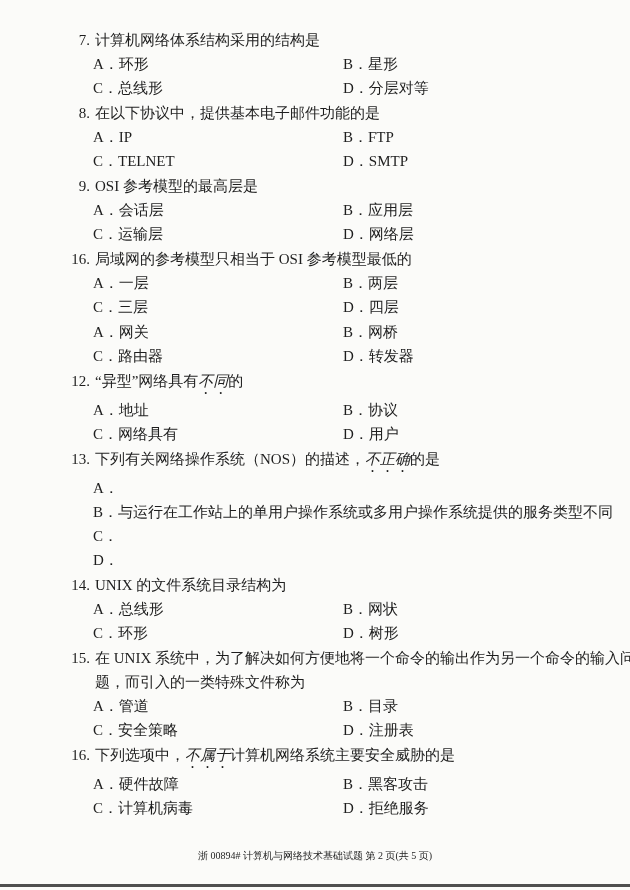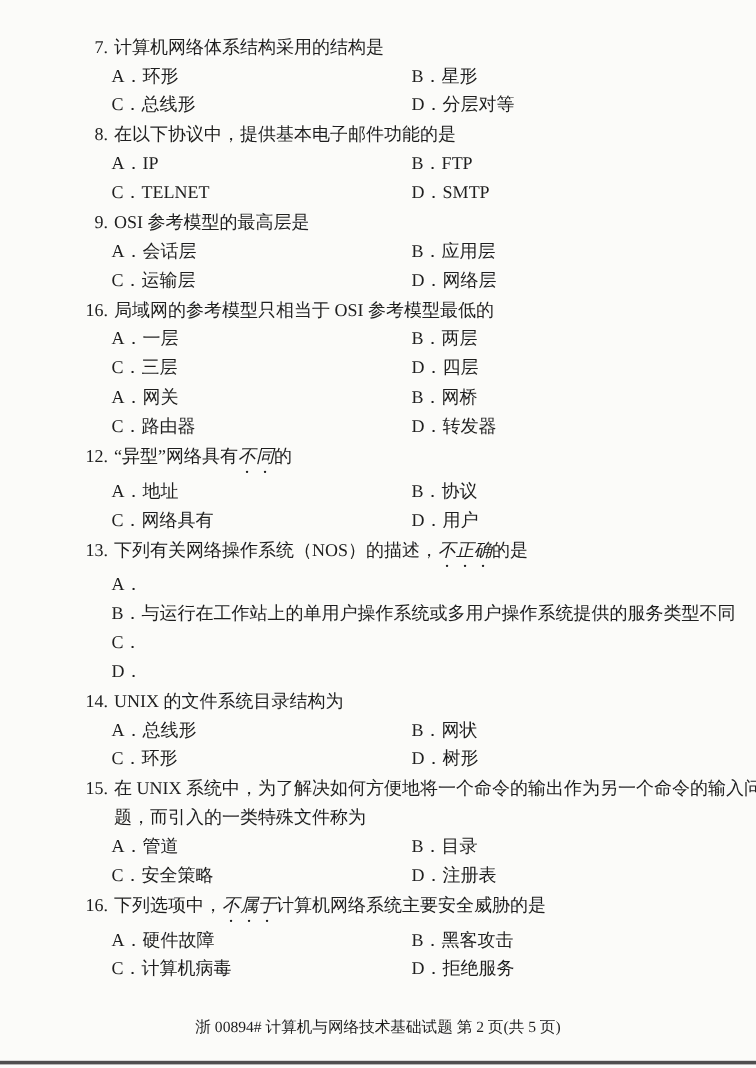--- a/index.html
+++ b/index.html
@@ -43,21 +43,21 @@
     text-emphasis: filled dot #1e1e1e;
     text-emphasis-position: under right;
     font-style: italic;
   }
   .footer {
     position: absolute;
     left: 0;
     right: 0;
     top: 844px;
     text-align: center;
-    font-size: 13px;
+    font-size: 10px;
     line-height: 24px;
   }
   .scan-edge {
     position: absolute;
     left: 0;
     right: 0;
     top: 884px;
     height: 3px;
     background: #4f4f4f;
   }

